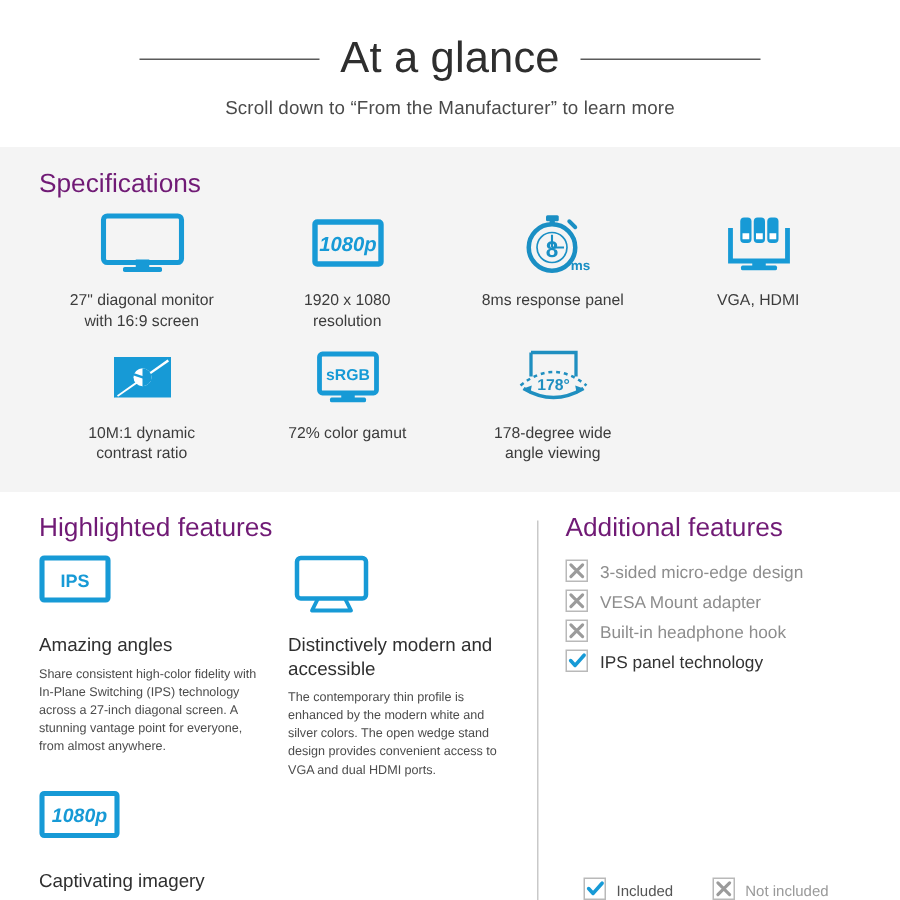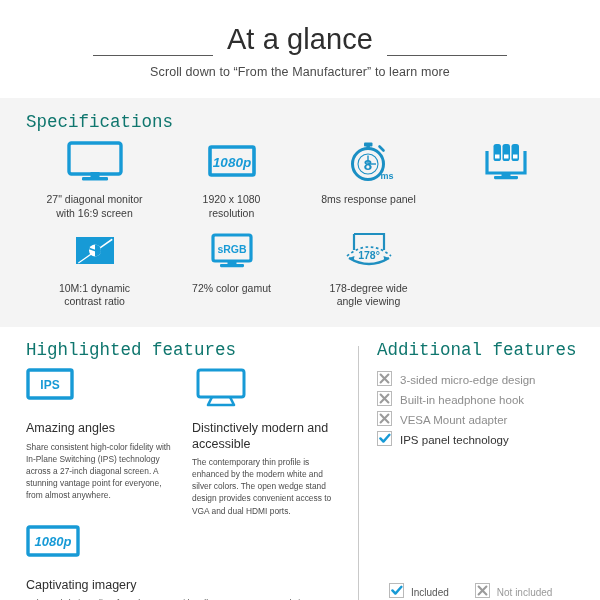--- a/index.html
+++ b/index.html
@@ -7,31 +7,31 @@
     width: 600px; height: 600px;
     background: #ffffff;
     font-family: "Liberation Sans", sans-serif;
     color: #3c3c3c;
     overflow: hidden;
   }
   .page { width: 600px; height: 600px; position: relative; display: flex; flex-direction: column; }
 
   
   .header { padding-top: 24px; text-align: center; background:#fff; }
-  .title-row { display: flex; align-items: flex-end; justify-content: center; gap: 14px; }
+  .title-row { display: flex; align-items: center; justify-content: center; gap: 14px; }
   .rule { height: 1px; background: #5a5a5a; width: 120px; }
   .title {
     font-size: 29px; font-weight: 400; color: #2e2e2e;
     letter-spacing: 0.1px; line-height: 1.1;
   }
   .subtitle { font-size: 12.5px; color: #4a4a4a; margin-top: 9px; letter-spacing: .1px; }
 
   
   .specs { background: #f4f4f4; margin-top: 19px; padding: 14px 26px 18px 26px; }
-  .sec-head { font-size: 17.5px; font-weight: 400; color: #0f766e; margin-bottom: 6px; font-family: Liberation Mono, monospace; }
+  .sec-head { font-size: 17.5px; font-weight: 400; color: #701a75; margin-bottom: 6px; }
   .spec-grid { display: flex; }
   .spec-row2 { display: flex; margin-top: 6px; }
   .spec { width: 137px; text-align: center; }
   .spec-icon { height: 48px; display: flex; align-items: center; justify-content: center; }
   .spec-label { font-size: 10.5px; line-height: 1.32; color: #3c3c3c; margin-top: 7px; }
 
   
   .lower { display: flex; flex: 1; background: #fff; padding: 13px 0 0 0; }
   .left-panel { width: 358px; padding: 0 14px 0 26px; }
   .divider { width: 1px; background: #c9c9c9; margin: 6px 0 28px 0; }
@@ -122,20 +122,21 @@
             <rect x="25.5" y="33" width="9" height="4.5" fill="#179ad6"></rect>
             <rect x="18" y="37" width="24" height="3.2" rx="1.1" fill="#179ad6"></rect>
             <rect x="17.5" y="5" width="7.5" height="17" rx="2.6" fill="#179ad6"></rect>
             <rect x="26.5" y="5" width="7.5" height="17" rx="2.6" fill="#179ad6"></rect>
             <rect x="35.5" y="5" width="7.5" height="17" rx="2.6" fill="#179ad6"></rect>
             <rect x="19" y="15.5" width="4.5" height="4" fill="#ffffff"></rect>
             <rect x="28" y="15.5" width="4.5" height="4" fill="#ffffff"></rect>
             <rect x="37" y="15.5" width="4.5" height="4" fill="#ffffff"></rect>
           </svg>
         </div>
+        <div class="spec-label">VGA, HDMI</div>
       </div>
     </div>
 
     <div class="spec-row2">
 
       <div class="spec">
         <div class="spec-icon">
           <svg width="60" height="42" viewBox="0 0 60 42">
             <rect x="11" y="7" width="38" height="27" fill="#179ad6"></rect>
             <path d="M11 34 L49 7 L49 34 Z" fill="#ffffff" opacity="0"></path>
@@ -239,30 +240,30 @@
           </span>
           <span class="af-text">3-sided micro-edge design</span>
         </div>
 
         <div class="af-item">
           <span class="box">
             <svg width="11" height="11" viewBox="0 0 11 11">
               <path d="M1.6 1.6 L9.4 9.4 M9.4 1.6 L1.6 9.4" stroke="#9b9b9b" stroke-width="2.1" stroke-linecap="round"></path>
             </svg>
           </span>
-          <span class="af-text">Built-in headphone hook</span>
+          <span class="af-text">VESA Mount adapter</span>
         </div>
 
         <div class="af-item">
           <span class="box">
             <svg width="11" height="11" viewBox="0 0 11 11">
               <path d="M1.6 1.6 L9.4 9.4 M9.4 1.6 L1.6 9.4" stroke="#9b9b9b" stroke-width="2.1" stroke-linecap="round"></path>
             </svg>
           </span>
-          <span class="af-text">VESA Mount adapter</span>
+          <span class="af-text">Built-in headphone hook</span>
         </div>
 
         <div class="af-item">
           <span class="box">
             <svg width="12" height="11" viewBox="0 0 12 11">
               <path d="M1.4 5.4 L4.4 8.6 L10.4 1.8" fill="none" stroke="#179ad6" stroke-width="2.4" stroke-linecap="round" stroke-linejoin="round"></path>
             </svg>
           </span>
           <span class="af-text on">IPS panel technology</span>
         </div>

